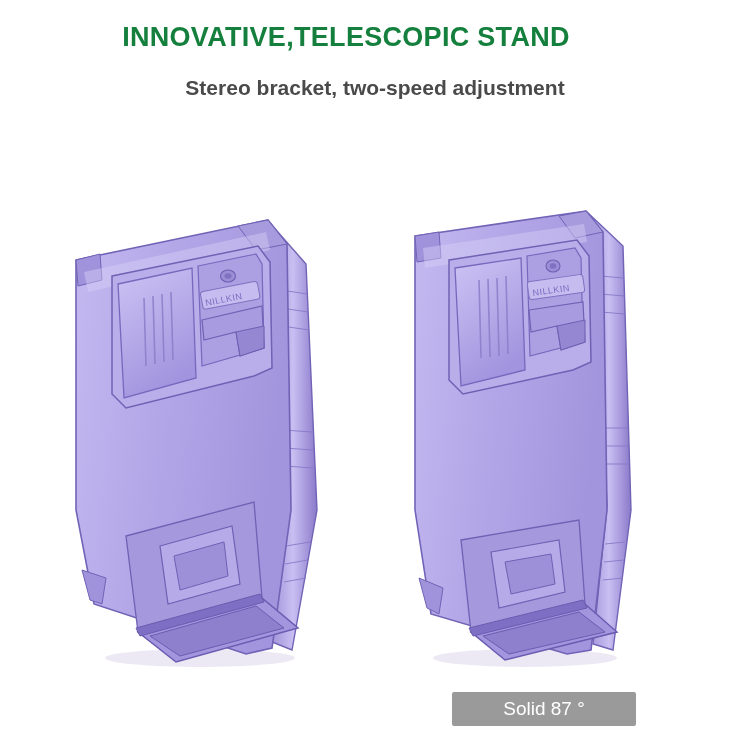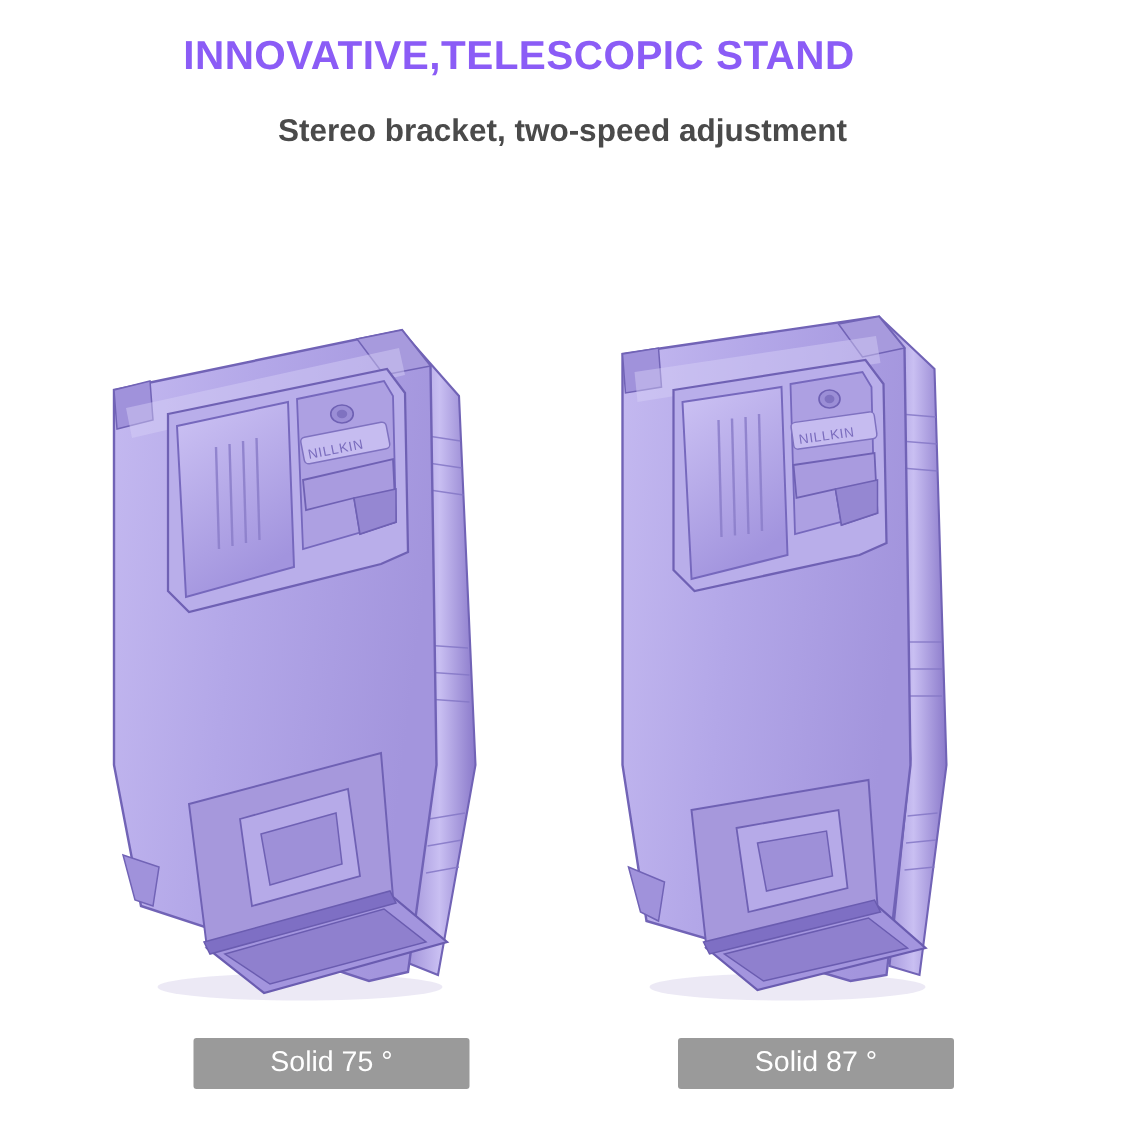--- a/index.html
+++ b/index.html
@@ -25,21 +25,21 @@
   
   .title {
     position: absolute;
     top: 22px;
     left: 0;
     width: 692px;
     text-align: center;
     font-size: 27px;
     font-weight: bold;
     letter-spacing: 0.3px;
-    color: #8b5cf6;
+    color: #15803d;
     white-space: nowrap;
   }
   .subtitle {
     position: absolute;
     top: 76px;
     left: 0;
     width: 750px;
     text-align: center;
     font-size: 21px;
     font-weight: bold;
@@ -153,21 +153,20 @@
       <path d="M120 366 L192 346 L200 404 L128 424 Z" fill="#b6aae8" stroke="#6f61b4" stroke-width="1.2"></path>
       <path d="M134 376 L184 362 L188 396 L140 410 Z" fill="#9e90d8" stroke="#6f61b4" stroke-width="1"></path>
 
       <path d="M98 452 L222 418 L258 448 L136 482 Z" fill="#a395de" stroke="#6a5cb0" stroke-width="1.5"></path>
       <path d="M110 456 L216 426 L244 448 L140 476 Z" fill="#8f80ce" stroke="#6a5cb0" stroke-width="1"></path>
 
       <path d="M96 448 L220 414 L224 422 L100 456 Z" fill="#7e6fc4" stroke="#6a5cb0" stroke-width="1"></path>
     </svg>
   </div>
 
-  <div class="caption left">Solid 75 °</div>
 
   <div class="phone-stage right">
     <svg width="340" height="500" viewBox="0 0 340 500">
       <defs>
         <linearGradient id="bodyGradB" x1="0" y1="0" x2="1" y2="0.25">
           <stop offset="0%" stop-color="#c4b9f0"></stop>
           <stop offset="45%" stop-color="#b3a7e8"></stop>
           <stop offset="100%" stop-color="#a395dd"></stop>
         </linearGradient>
         <linearGradient id="edgeGradB" x1="0" y1="0" x2="1" y2="0">

